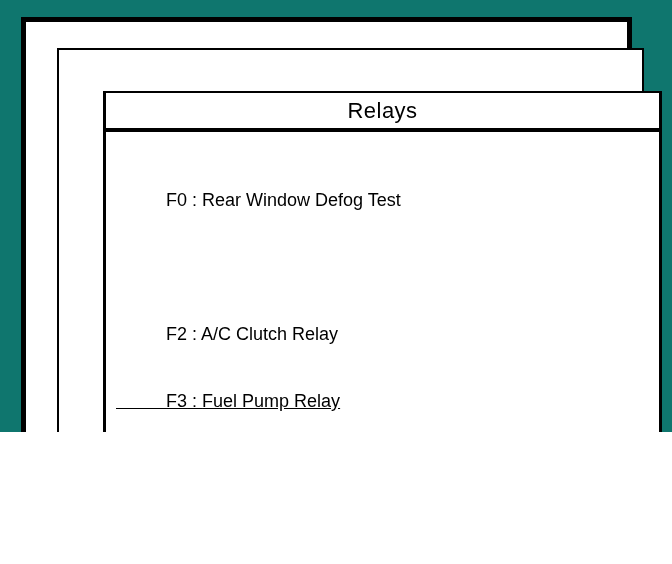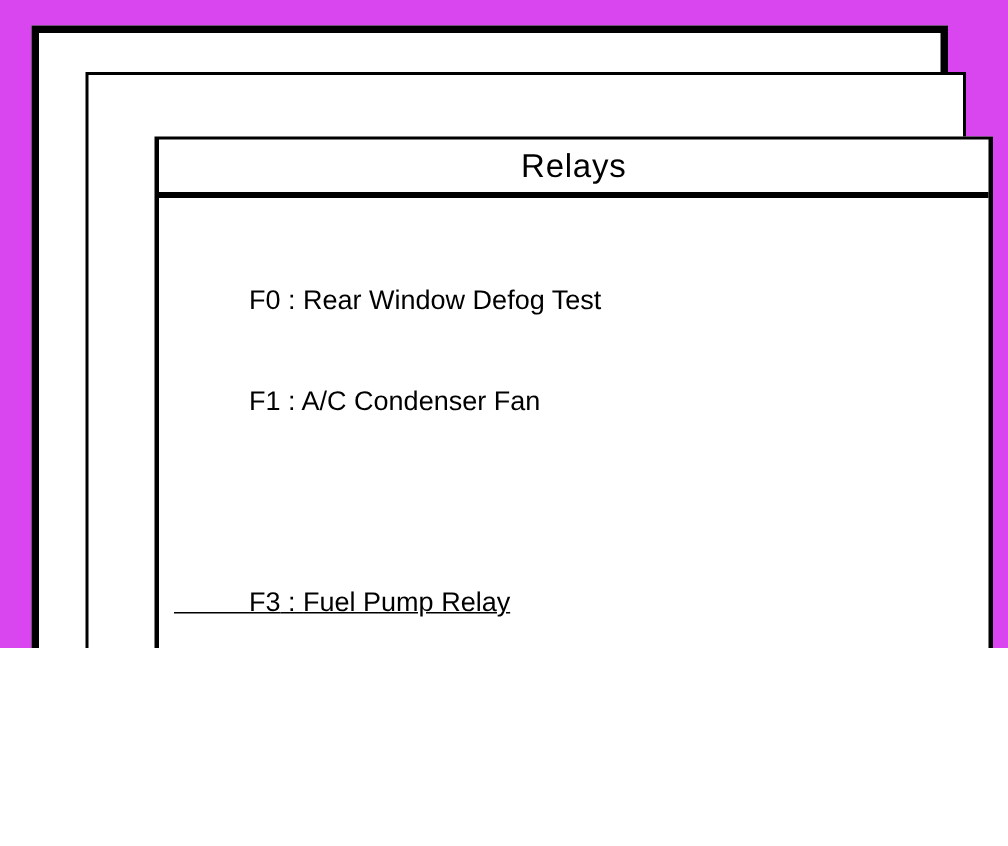--- a/index.html
+++ b/index.html
@@ -4,21 +4,21 @@
 <style>
   html, body {
     margin: 0;
     padding: 0;
     background: #ffffff;
   }
   .screen {
     position: relative;
     width: 672px;
     height: 432px;
-    background: #d946ef;
+    background: #0f766e;
     font-family: "Liberation Sans", sans-serif;
     color: #000000;
     overflow: hidden;
     text-align: right;
   }
   .screen * { box-sizing: border-box; }
 
   .outer-frame {
     position: absolute;
     left: 21px; top: 17px;
@@ -81,24 +81,24 @@
       <div class="inner-panel">
 
         <div class="title-bar">
           <span class="title-text">Relays</span>
         </div>
 
         <div class="menu-item menu-item-0">
           <span>F0</span><span class="sep"> : </span><span>Rear Window Defog Test</span>
         </div>
 
-        <div class="menu-item menu-item-1">
-          <span>F1</span><span class="sep"> : </span><span>A/C Condenser Fan</span>
+
+        <div class="menu-item menu-item-2">
+          <span>F2</span><span class="sep"> : </span><span>A/C Clutch Relay</span>
         </div>
-
 
         <div class="menu-item menu-item-3">
           <span>F3</span><span class="sep"> : </span><span>Fuel Pump Relay</span>
         </div>
 
       </div>
     </div>
   </div>
 </div>
 

